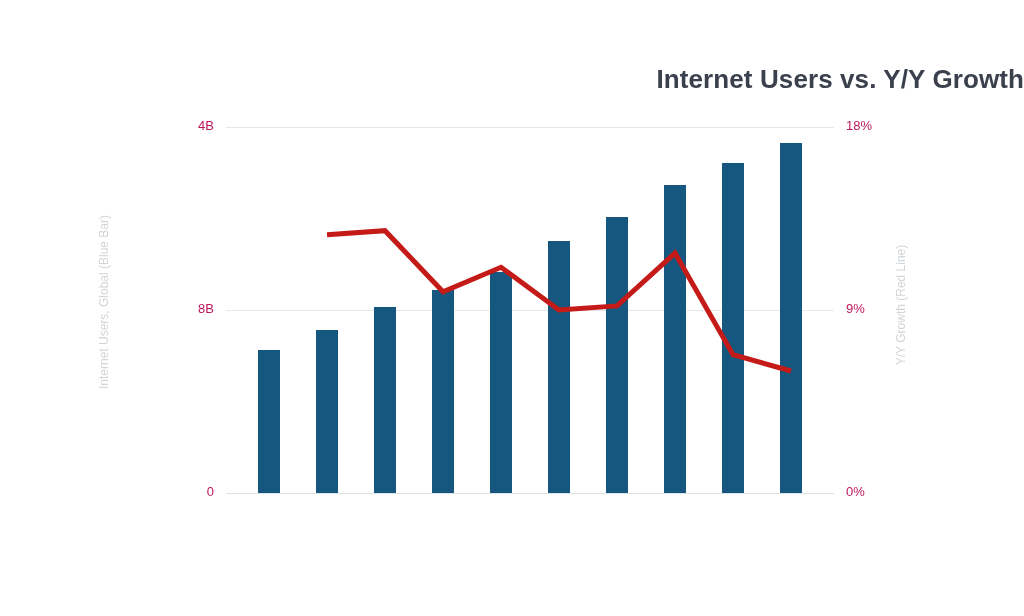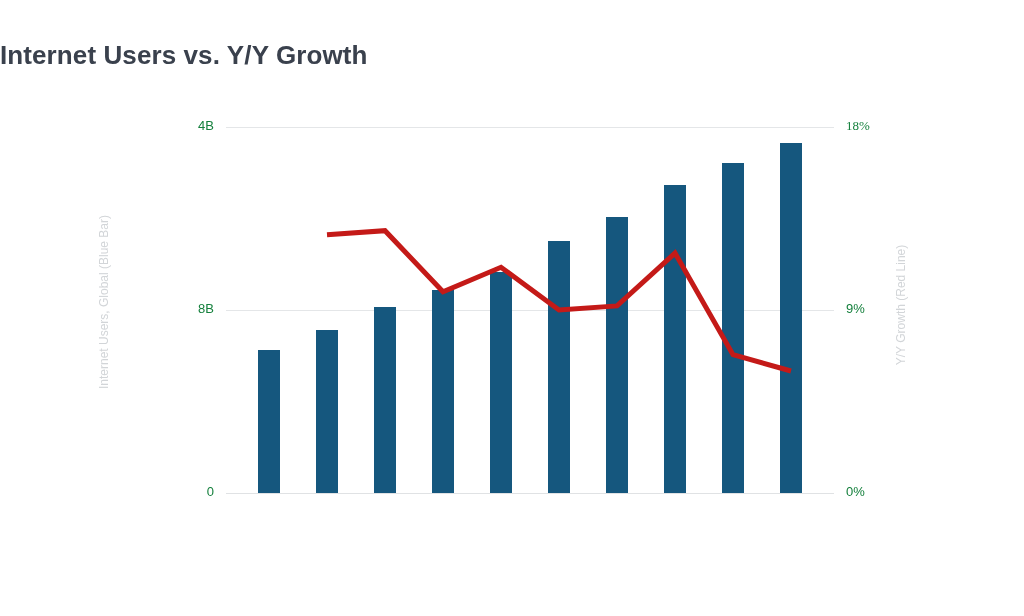--- a/index.html
+++ b/index.html
@@ -15,23 +15,23 @@
     position: relative;
     width: 1024px;
     height: 616px;
     background: #ffffff;
     overflow: hidden;
   }
   
   #chart-title {
     position: absolute;
     left: 0;
-    top: 40px;
+    top: 64px;
     width: 1024px;
-    text-align: left;
+    text-align: right;
     font-size: 26px;
     font-weight: bold;
     color: #3a414d;
     letter-spacing: 0.1px;
   }
   
   #plot {
     position: absolute;
     left: 240px;
     top: 127px;
@@ -54,21 +54,21 @@
     height: 1px;
     background: #e4e6e8;
   }
   .gridline.baseline {
     background: #e0e2e4;
   }
   
   .tick-label {
     position: absolute;
     font-size: 13px;
-    color: #15803d;
+    color: #be185d;
     white-space: nowrap;
   }
   .tick-left {
     text-align: right;
     width: 60px;
   }
   .tick-right {
     text-align: left;
     width: 60px;
   }
@@ -113,21 +113,21 @@
         <div class="gridline" style="top: 0px;"></div>
       </div>
     <div id="ticks-left">
         <div class="tick-label tick-left" style="left: -86px; top: 357px;">0</div>
         <div class="tick-label tick-left" style="left: -86px; top: 174px;">8B</div>
         <div class="tick-label tick-left" style="left: -86px; top: -9px;">4B</div>
       </div>
     <div id="ticks-right">
         <div class="tick-label tick-right" style="left: 606px; top: 357px;">0%</div>
         <div class="tick-label tick-right" style="left: 606px; top: 174px;">9%</div>
-        <div class="tick-label tick-right" style="left: 606px; top: -9px; font-family: Liberation Serif, serif;">18%</div>
+        <div class="tick-label tick-right" style="left: 606px; top: -9px;">18%</div>
       </div>
     <div id="xticks"></div>
     <div id="bars">
         <div style="position: absolute; left: 18px; top: 223.26px; width: 22px; height: 142.74px; background: rgb(21, 87, 126);"></div>
         <div style="position: absolute; left: 76px; top: 203.13px; width: 22px; height: 162.87px; background: rgb(21, 87, 126);"></div>
         <div style="position: absolute; left: 134px; top: 180.255px; width: 22px; height: 185.745px; background: rgb(21, 87, 126);"></div>
         <div style="position: absolute; left: 192px; top: 162.87px; width: 22px; height: 203.13px; background: rgb(21, 87, 126);"></div>
         <div style="position: absolute; left: 250px; top: 145.485px; width: 22px; height: 220.515px; background: rgb(21, 87, 126);"></div>
         <div style="position: absolute; left: 308px; top: 114.375px; width: 22px; height: 251.625px; background: rgb(21, 87, 126);"></div>
         <div style="position: absolute; left: 366px; top: 89.67px; width: 22px; height: 276.33px; background: rgb(21, 87, 126);"></div>

